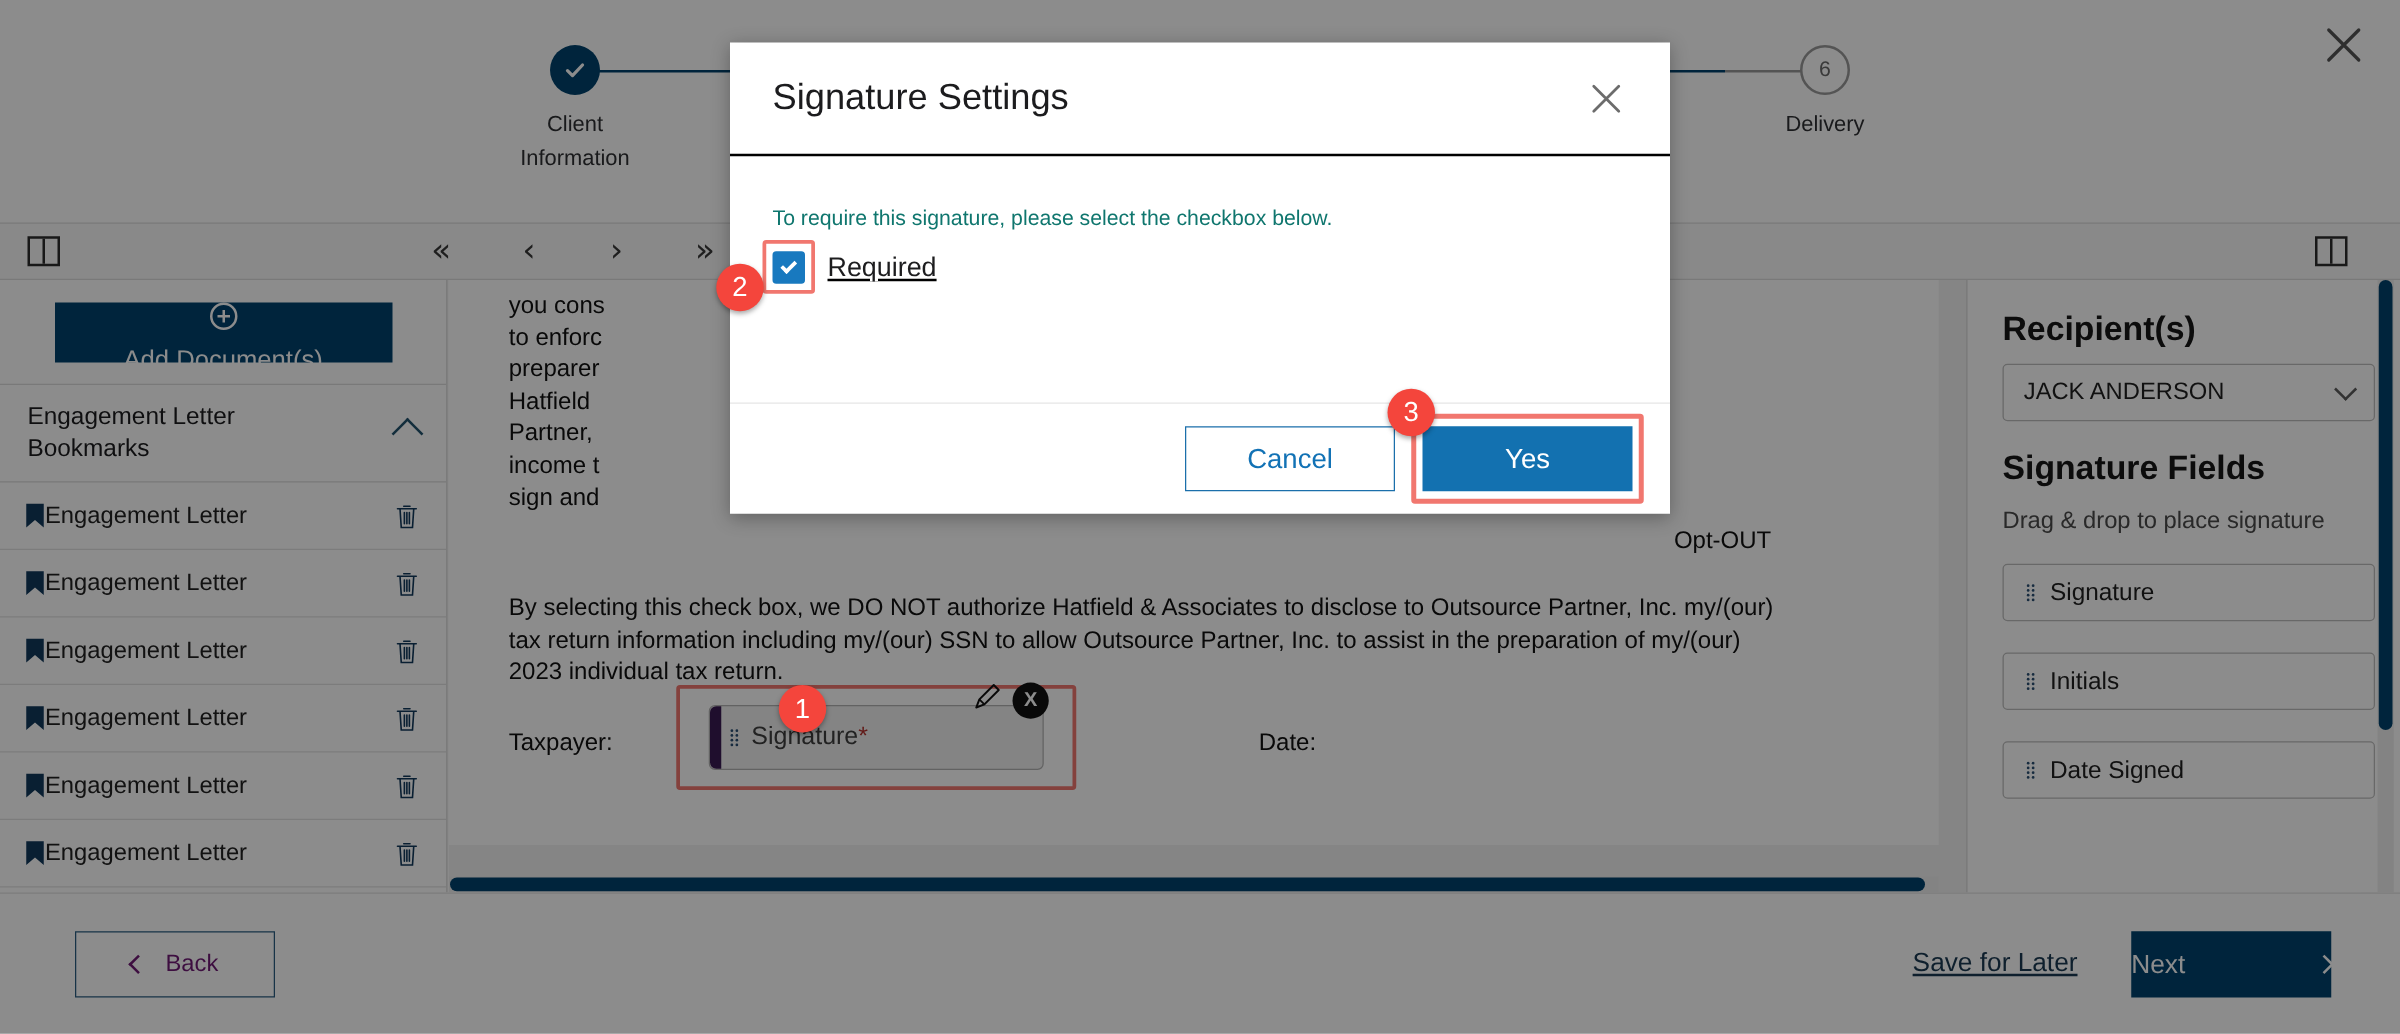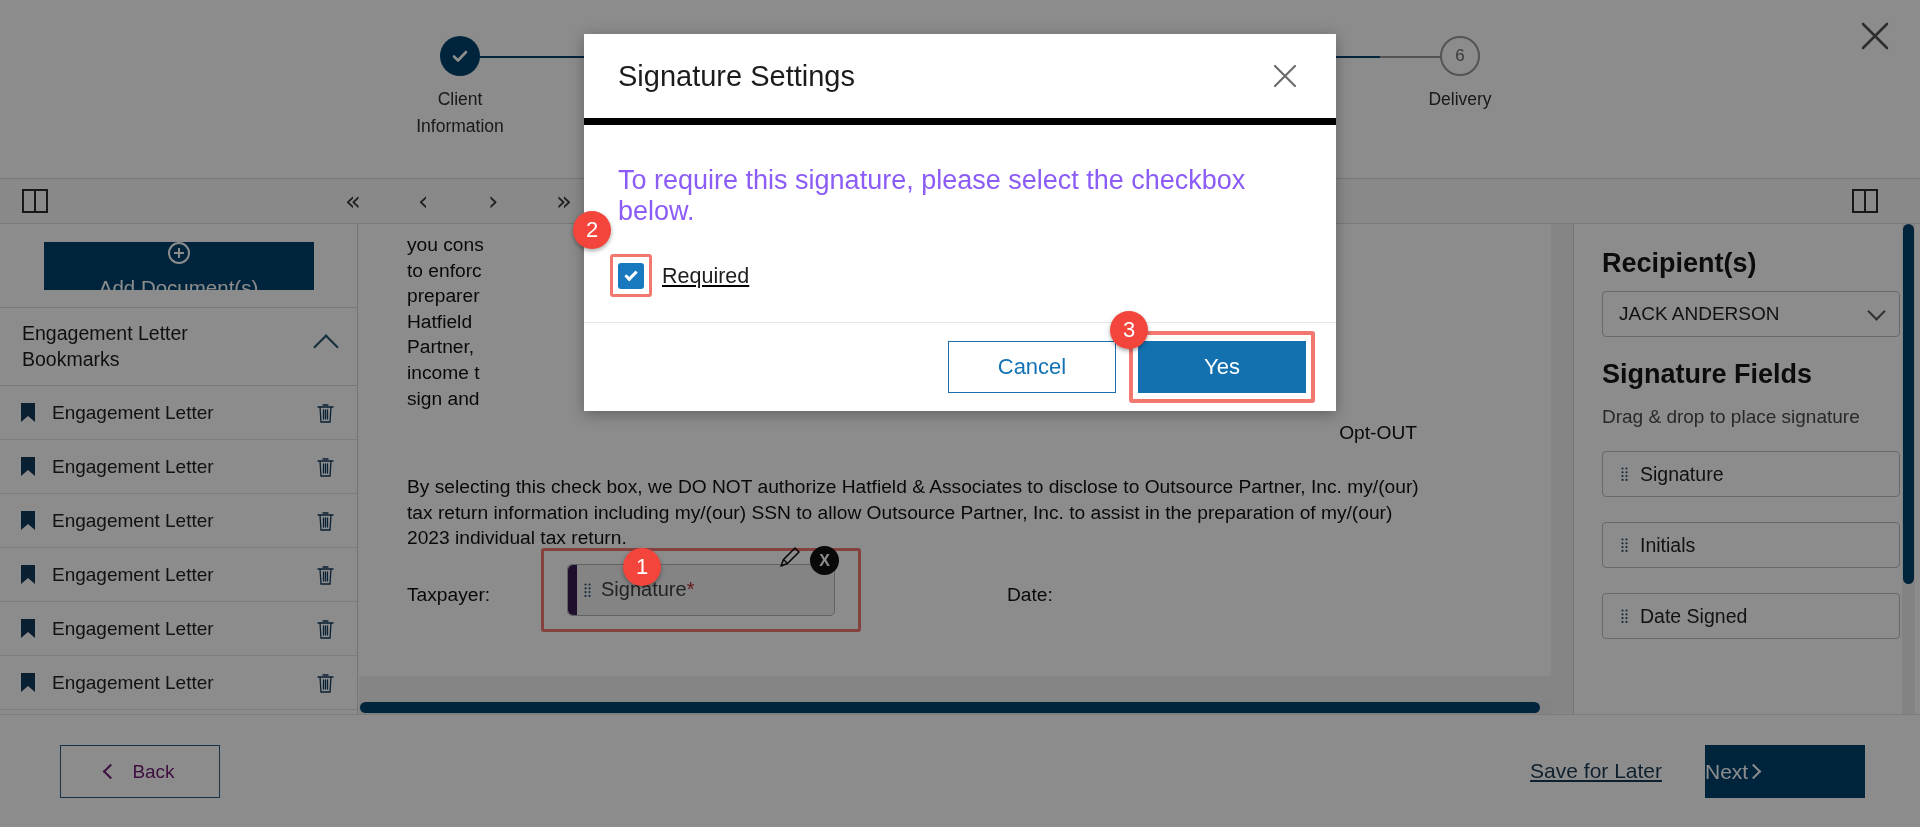--- a/index.html
+++ b/index.html
@@ -91,21 +91,21 @@
   #bookmarks-header {
     height: 78px; padding: 0 22px; display: flex; align-items: center;
     justify-content: space-between; border-bottom: 1px solid #dcdcdc;
     cursor: pointer;
   }
   #bookmarks-header .bh-title { font-size: 19.5px; color: #1d1d1f; line-height: 1.3; max-width: 250px; }
   .chev-up { width: 18px; height: 18px; border-left: 2.5px solid #22536e; border-top: 2.5px solid #22536e; transform: rotate(45deg); }
 
   .bk-row {
     height: 54px; display: flex; align-items: center; padding: 0 22px 0 20px;
-    border-bottom: 1px solid #e2e2e2; gap: 16px; cursor: pointer;
+    border-bottom: 1px solid #e2e2e2; cursor: pointer;
   }
   .bk-row .bk-label { flex: 1; font-size: 19px; color: #222; }
   .bookmark-icon { width: 16px; height: 21px; flex: 0 0 auto; }
   .trash-icon { width: 19px; height: 22px; flex: 0 0 auto; cursor: pointer; }
 
   
   #doc-viewer {
     position: absolute; left: 359px; top: 224px; right: 0; height: 490px;
     background: #f2f2f2; overflow: hidden;
   }
@@ -196,41 +196,41 @@
     font-family: "Liberation Sans", sans-serif;
   }
   #save-later {
     position: absolute; right: 258px; top: 44px;
     font-size: 21px; color: #1b3a52; text-decoration: underline; cursor: pointer;
   }
   #next-btn {
     position: absolute; right: 55px; top: 30px;
     width: 160px; height: 53px; background: #00436E; border: none;
     color: #ffffff; font-size: 21px; cursor: pointer;
-    display: flex; align-items: center; justify-content: flex-start; 
+    display: flex; align-items: center; justify-content: space-between; 
     font-family: "Liberation Sans", sans-serif;
   }
   .caret-l { width: 11px; height: 11px; border-left: 2px solid currentColor; border-bottom: 2px solid currentColor; transform: rotate(45deg); }
   .caret-r { width: 11px; height: 11px; border-right: 2px solid currentColor; border-top: 2px solid currentColor; transform: rotate(45deg); }
 
   
   #modal {
     position: absolute; left: 584px; top: 34px; width: 752px; height: 377px;
     background: #ffffff; z-index: 50;
     box-shadow: 0 3px 14px rgba(0,0,0,0.3);
   }
   #modal-header {
-    height: 91px; border-bottom: 7px solid #000000;
+    height: 91px; border-bottom: 2px solid #000000;
     display: flex; align-items: center; padding: 0 34px;
     justify-content: space-between;
   }
   #modal-title { font-size: 29px; color: #1c1c1e; }
   #modal-close { width: 34px; height: 34px; cursor: pointer; display:flex;align-items:center;justify-content:center;}
   #modal-body { padding: 40px 34px 0 34px; height: 197px; }
-  #modal-desc { font-size: 27px; color: #8b5cf6; margin-bottom: 36px; }
+  #modal-desc { font-size: 17px; color: #0f766e; margin-bottom: 16px; }
   #required-row { display: flex; align-items: center; gap: 18px; position: relative; text-decoration: underline; }
   #required-check {
     width: 26px; height: 26px; background: #1879bf; border-radius: 3px;
     display: flex; align-items: center; justify-content: center; cursor: pointer;
   }
   #required-check .tick {
     width: 12px; height: 7px; border-left: 3px solid #fff; border-bottom: 3px solid #fff;
     transform: rotate(-45deg); margin-top: -4px;
   }
   #check-outline {

